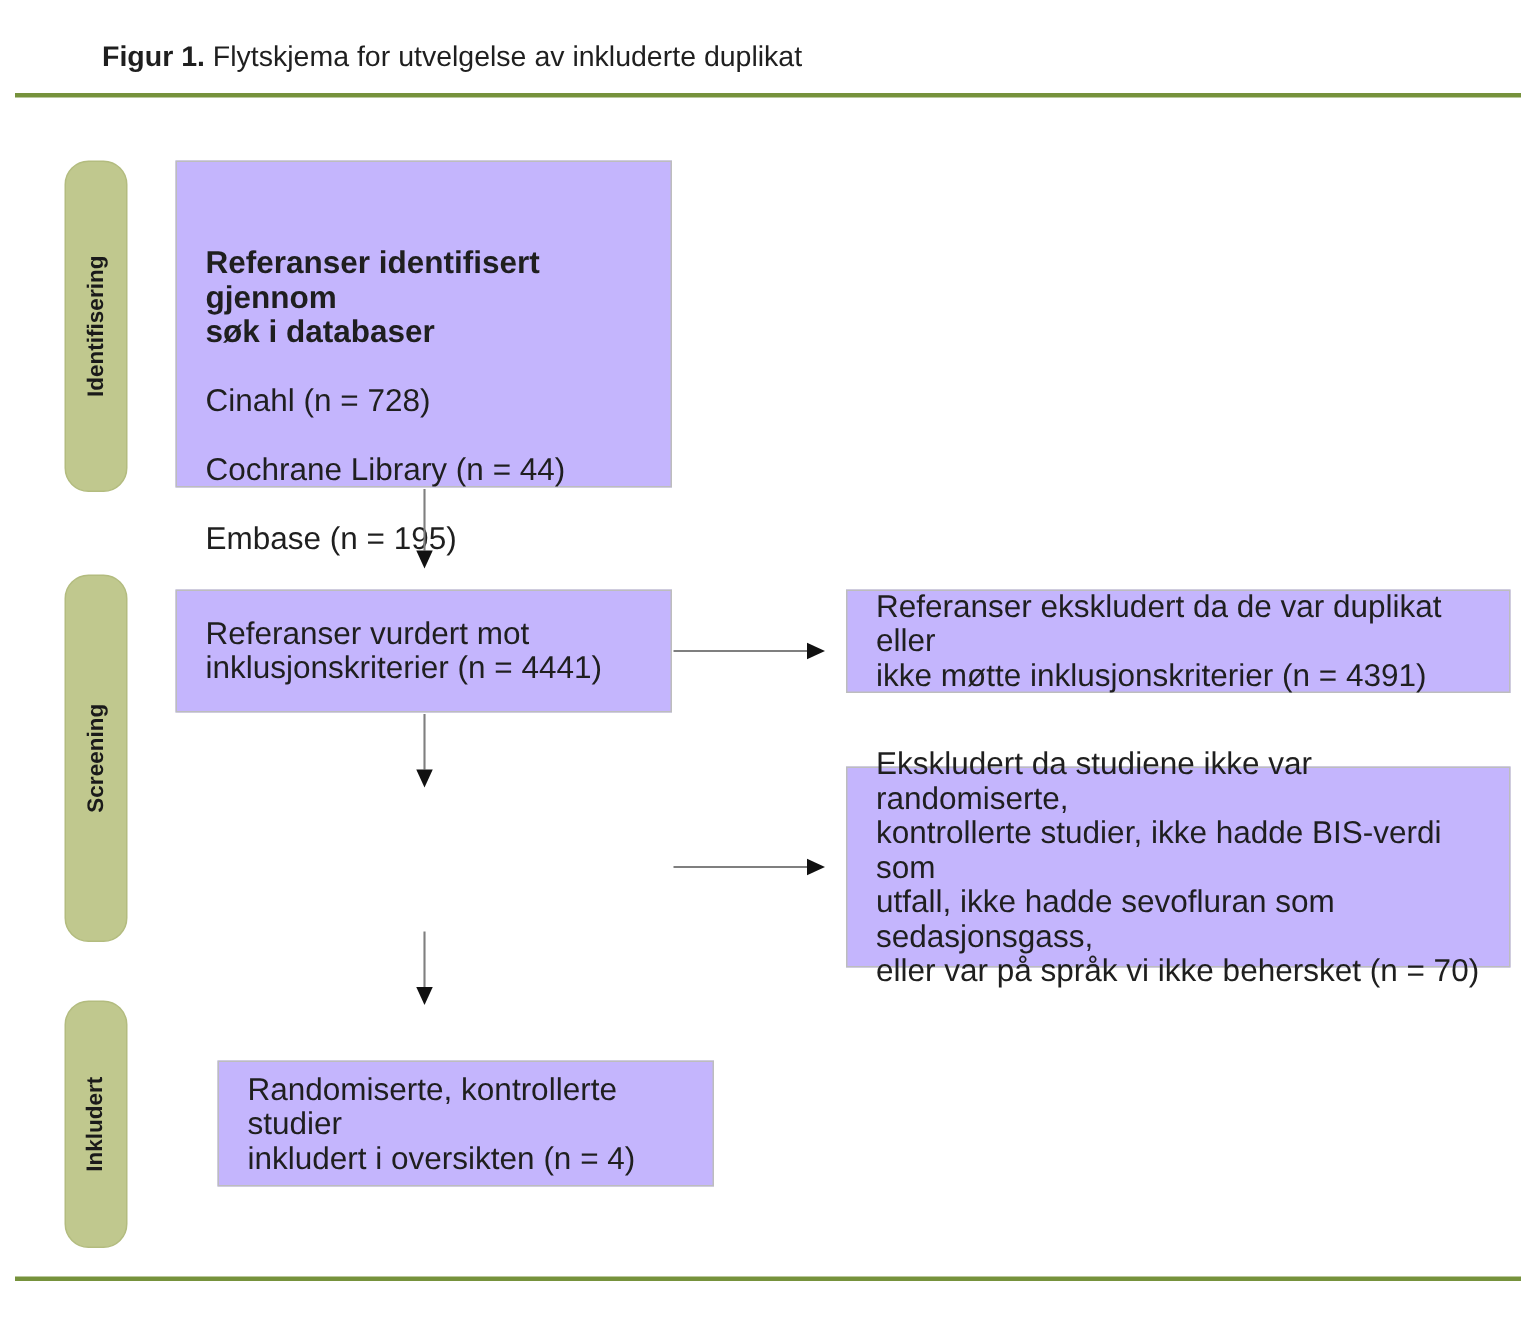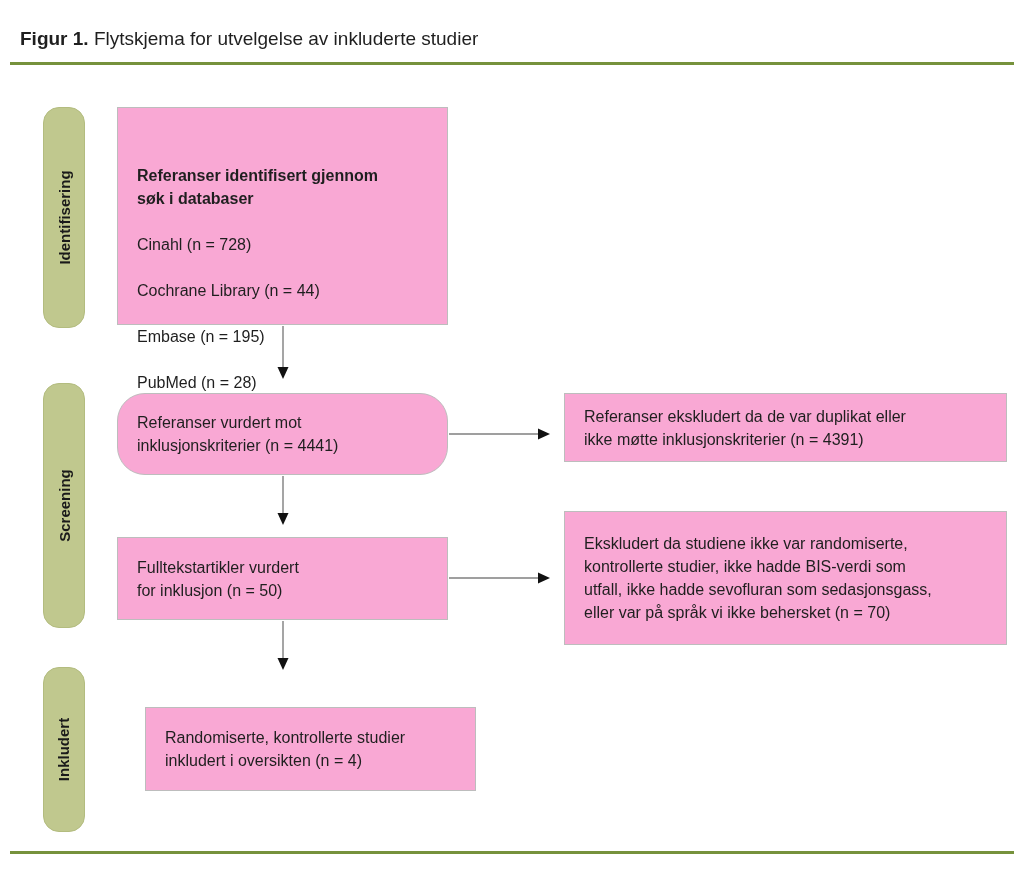--- a/index.html
+++ b/index.html
@@ -19,21 +19,21 @@
     color: var(--text-color);
     position: relative;
     overflow: hidden;
   }
   .canvas { position: absolute; inset: 0; width: 1024px; height: 884px; }
 
   .figure-title {
     position: absolute; left: 20px; top: 27px;
     font-size: 19px; line-height: 24px; white-space: nowrap;
   }
-  .figure-title .bold { font-weight: 700; }
+  .figure-title .bold { font-weight: 700; margin-left: 48px; }
 
   .rule {
     position: absolute; left: 10px; width: 1004px; height: 3px;
     background: var(--line-green);
   }
   .rule-top { top: 62px; }
   .rule-bottom { top: 851px; }
 
   .pill {
     position: absolute; left: 43px; width: 42px;
@@ -46,48 +46,48 @@
   .pill-screening     { top: 383px; height: 245px; }
   .pill-inkludert     { top: 667px; height: 165px; }
   .pill-text {
     transform: rotate(-90deg);
     white-space: nowrap;
     font-size: 15px; font-weight: 700; color: #1a1a1a;
   }
 
   .fbox {
     position: absolute;
-    background: #f9a8d4;
+    background: #c4b5fd;
     border: 1px solid var(--box-border);
-    font-size: 16px; line-height: 23px;
+    font-size: 21px; line-height: 23px;
     white-space: pre-line;
   }
   .fbox.centered { display: flex; align-items: center; padding-left: 19px; padding-right: 10px; }
 
   .box-identification { left: 117px; top: 107px; width: 331px; height: 218px; padding: 33px 14px 0 19px; }
   .box-identification .heading { font-weight: 700; white-space: pre-line; }
   .box-identification .db-item { white-space: nowrap; }
 
-  .box-screened  { left: 117px; top: 393px; width: 331px; height: 82px; border-radius: 28px; }
+  .box-screened  { left: 117px; top: 393px; width: 331px; height: 82px; }
   .box-fulltext  { left: 117px; top: 537px; width: 331px; height: 83px; }
   .box-included  { left: 117px; top: 707px; width: 331px; height: 84px; margin-left: 28px; }
   .box-excluded-screening { left: 564px; top: 393px; width: 443px; height: 69px; }
   .box-excluded-fulltext  { left: 564px; top: 511px; width: 443px; height: 134px; }
 
   svg.arrows { position: absolute; inset: 0; pointer-events: none; }
   svg.arrows line { stroke: var(--arrow-line); stroke-width: 1.4; }
   svg.arrows polygon { fill: var(--arrow-head); }
 </style>
 </head>
 <body>
 
 <div class="canvas">
 
   <div class="figure-title">
-    <span class="bold">Figur 1.</span><span> Flytskjema for utvelgelse av inkluderte studier</span>
+    <span class="bold">Figur 1.</span><span> Flytskjema for utvelgelse av inkluderte duplikat</span>
   </div>
 
   <div class="rule rule-top"></div>
 
   <div class="pill pill-identifisering">
     <span class="pill-text">Identifisering</span>
   </div>
   <div class="pill pill-screening">
     <span class="pill-text">Screening</span>
   </div>
@@ -108,24 +108,20 @@
   <div class="fbox centered box-screened">
     <div>Referanser vurdert mot
 inklusjonskriterier (n = 4441)</div>
   </div>
 
   <div class="fbox centered box-excluded-screening">
     <div>Referanser ekskludert da de var duplikat eller
 ikke møtte inklusjonskriterier (n = 4391)</div>
   </div>
 
-  <div class="fbox centered box-fulltext">
-    <div>Fulltekstartikler vurdert
-for inklusjon (n = 50)</div>
-  </div>
 
   <div class="fbox centered box-excluded-fulltext">
     <div>Ekskludert da studiene ikke var randomiserte,
 kontrollerte studier, ikke hadde BIS-verdi som
 utfall, ikke hadde sevofluran som sedasjonsgass,
 eller var på språk vi ikke behersket (n = 70)</div>
   </div>
 
   <div class="fbox centered box-included">
     <div>Randomiserte, kontrollerte studier

